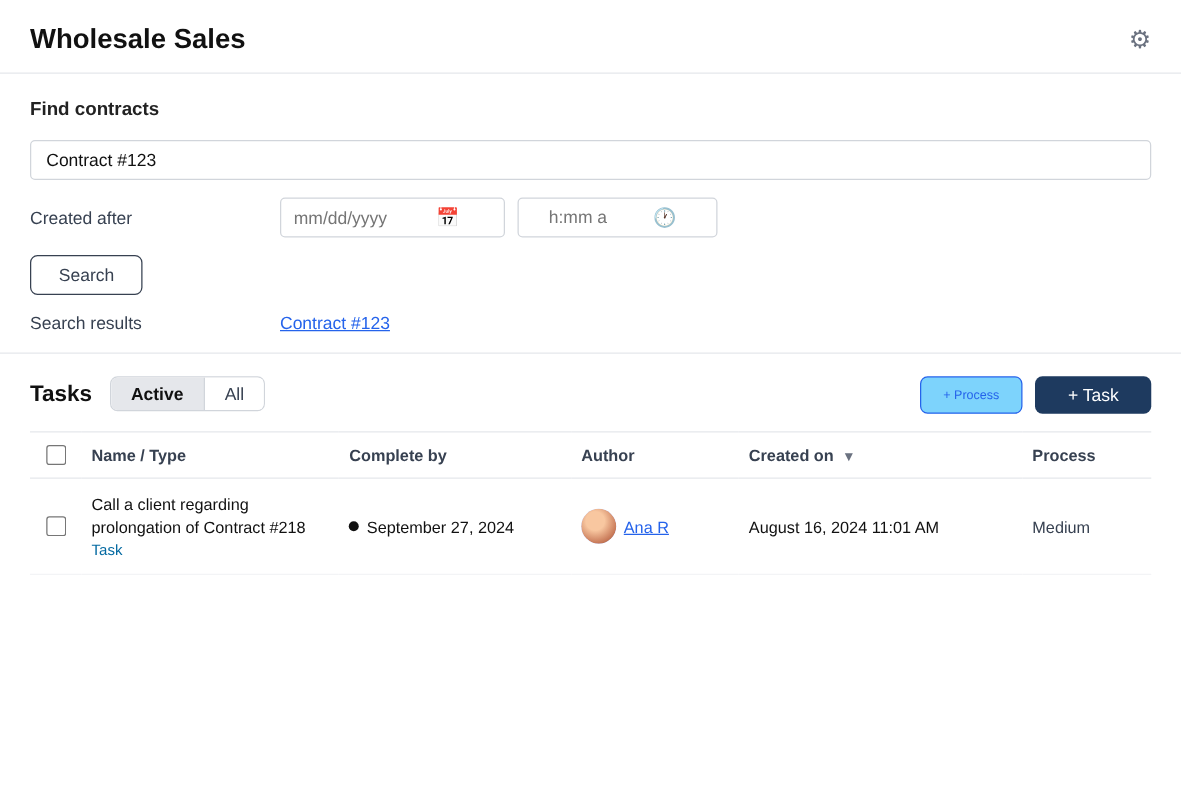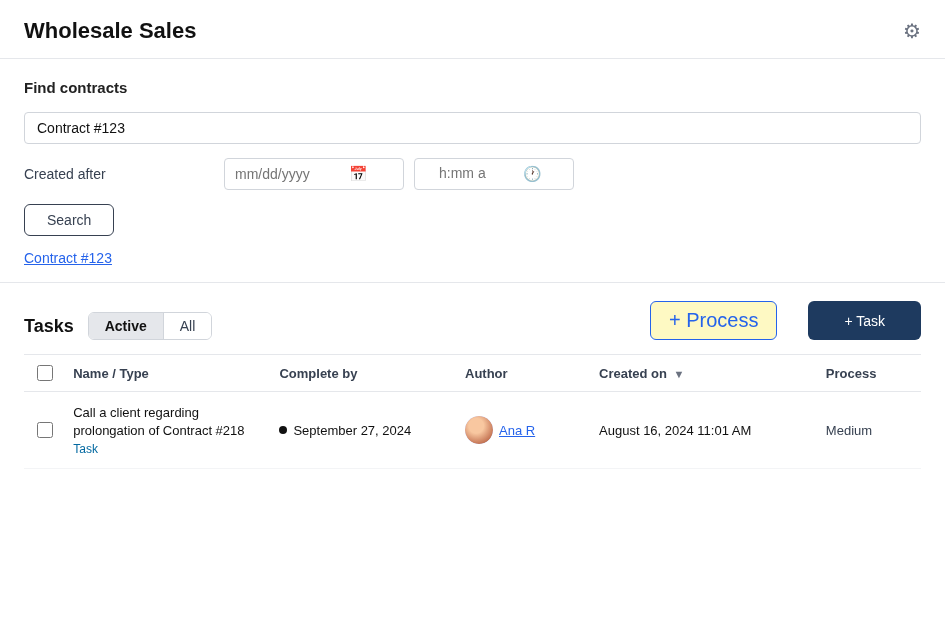--- a/index.html
+++ b/index.html
@@ -138,21 +138,21 @@
       font-size: 14px;
       cursor: pointer;
     }
 
     
     .tasks-section {
       padding: 18px 24px 0 24px;
     }
     .tasks-header {
       display: flex;
-      align-items: flex-end;
+      align-items: flex-start;
       justify-content: space-between;
       margin-bottom: 14px;
       gap: 36px;
     }
     .tasks-header-left {
       display: flex;
       align-items: center;
       gap: 14px;
     }
     .tasks-title {
@@ -181,44 +181,43 @@
     }
     .tab-btn:not(:last-child) {
       border-right: 1px solid #d1d5db;
     }
     .tasks-header-right {
       display: flex;
       gap: 10px;
     }
     .btn-process {
       border: 1.5px solid #2563eb;
-      background: #fef9c3;
+      background: #7dd3fc;
       color: #2563eb;
       border-radius: 6px;
       padding: 7px 18px;
-      font-size: 20px;
+      font-size: 10px;
       font-weight: 500;
       cursor: pointer;
       display: flex;
       align-items: center;
       gap: 5px;
     }
     .btn-task {
       background: #1e3a5f;
       color: #fff;
       border: none;
       border-radius: 6px;
-      padding: 7px 36px;
+      padding: 7px 26px;
       font-size: 14px;
       font-weight: 500;
       cursor: pointer;
       display: flex;
       align-items: center;
       gap: 5px;
-      margin-left: 21px;
     }
 
     
     .tasks-table {
       width: 100%;
       border-collapse: collapse;
       margin-top: 0;
     }
     .tasks-table thead tr {
       border-top: 1px solid #e5e7eb;
@@ -366,20 +365,21 @@
         <span class="input-icon">🕐</span>
       </div>
     </div>
   </div>
 
   
   <button class="search-btn">Search</button>
 
   
   <div class="results-row">
+    <div class="results-label">Search results</div>
     <a class="result-link" href="#">Contract #123</a>
   </div>
 </div>
 
 <div class="tasks-section">
 
   <div class="tasks-header">
     <div class="tasks-header-left">
       <span class="tasks-title">Tasks</span>
       <div class="tab-group">

